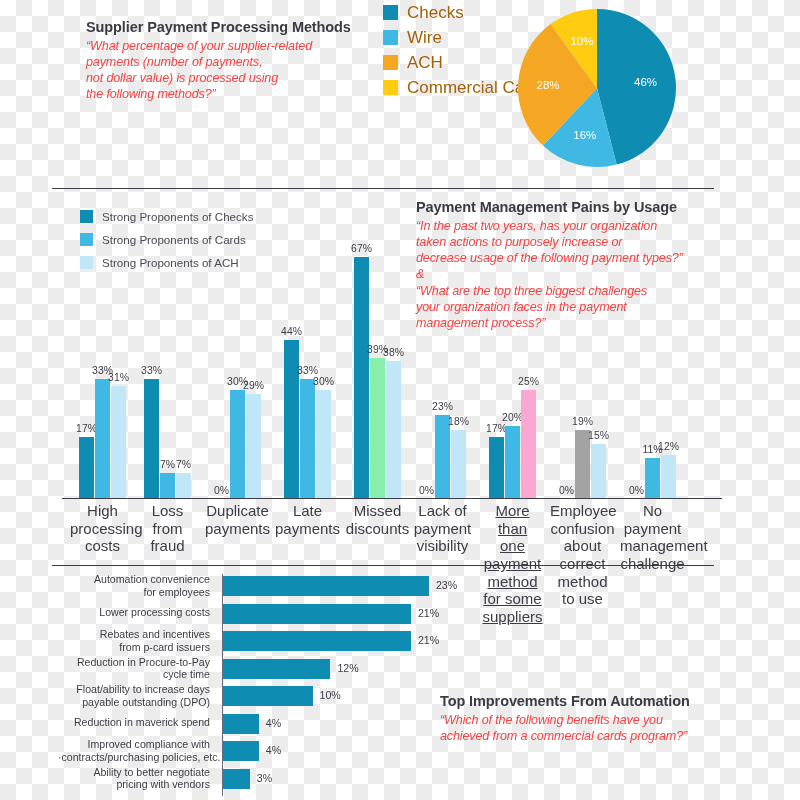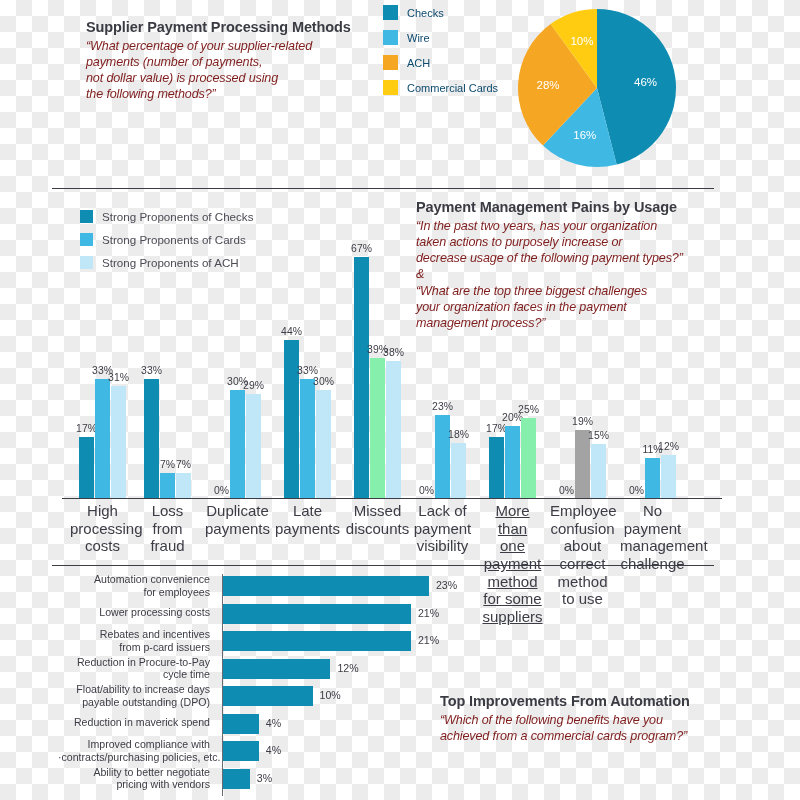--- a/index.html
+++ b/index.html
@@ -19,36 +19,36 @@
     background-position: 0 0, 16px 16px;
   }
   .canvas { position: absolute; left: 0; top: 0; width: 800px; height: 800px; }
 
   
   .sec-title {
     font-size: 14.5px; font-weight: bold; color: #3b3b44;
     letter-spacing: -0.1px; line-height: 1.25;
   }
   .sec-sub {
-    font-size: 12.6px; font-style: italic; color: #7f1d1d;
+    font-size: 12.6px; font-style: italic; color: #ef4444;
     line-height: 1.28; letter-spacing: -0.15px;
   }
   .sec-sub div { white-space: nowrap; }
 
   
   .divider {
     position: absolute; height: 0;
     border-top: 1.6px solid #3c3c46;
   }
 
   
   #pie-legend { position: absolute; left: 383px; top: 0px; width: 130px; }
   .lg-row { display: flex; align-items: center; height: 25px; margin-bottom: 0px; }
   .lg-sw { width: 15px; height: 15px; flex: 0 0 15px; }
-  .lg-tx { margin-left: 9px; font-size: 11px; color: #0c4a6e; white-space: nowrap; }
+  .lg-tx { margin-left: 9px; font-size: 17px; color: #a16207; white-space: nowrap; }
 
   
   #pie-wrap { position: absolute; left: 517px; top: 8px; width: 160px; height: 160px; }
   #pie-svg { display: block; }
   .pie-lbl { font-family: "Liberation Sans", sans-serif; font-size: 11.5px; fill: #ffffff; }
 
   
   #bar-legend { position: absolute; left: 80px; top: 205px; }
   .bl-row { display: flex; align-items: center; height: 23px; }
   .bl-sw { width: 13px; height: 13px; flex: 0 0 13px; }
@@ -257,34 +257,34 @@
           </div>
         </div>
         <div class="vgroup" style="left: 357px; width: 47px;">
           <div class="vbars">
             <div class="vbar zero" style="height: 0px; background: rgb(15, 140, 178);">
               <span class="vbar-val">0%</span>
             </div>
             <div class="vbar" style="height: 82.8px; background: rgb(63, 184, 227);">
               <span class="vbar-val">23%</span>
             </div>
-            <div class="vbar" style="height: 55px; background: rgb(191, 231, 248); text-align: center;">
+            <div class="vbar" style="height: 68px; background: rgb(191, 231, 248); text-align: center;">
               <span class="vbar-val">18%</span>
             </div>
           </div>
         </div>
         <div class="vgroup" style="left: 427px; width: 47px;">
           <div class="vbars">
             <div class="vbar" style="height: 61.2px; background: rgb(15, 140, 178);">
               <span class="vbar-val">17%</span>
             </div>
             <div class="vbar" style="height: 72px; background: rgb(63, 184, 227);">
               <span class="vbar-val">20%</span>
             </div>
-            <div class="vbar" style="height: 80px; background: #86efac;">
+            <div class="vbar" style="height: 108px; background: #f9a8d4;">
               <span class="vbar-val">25%</span>
             </div>
           </div>
         </div>
         <div class="vgroup" style="left: 497px; width: 47px;">
           <div class="vbars">
             <div class="vbar zero" style="height: 0px; background: rgb(15, 140, 178);">
               <span class="vbar-val">0%</span>
             </div>
             <div class="vbar" style="height: 68.4px; background: #a3a3a3;">

